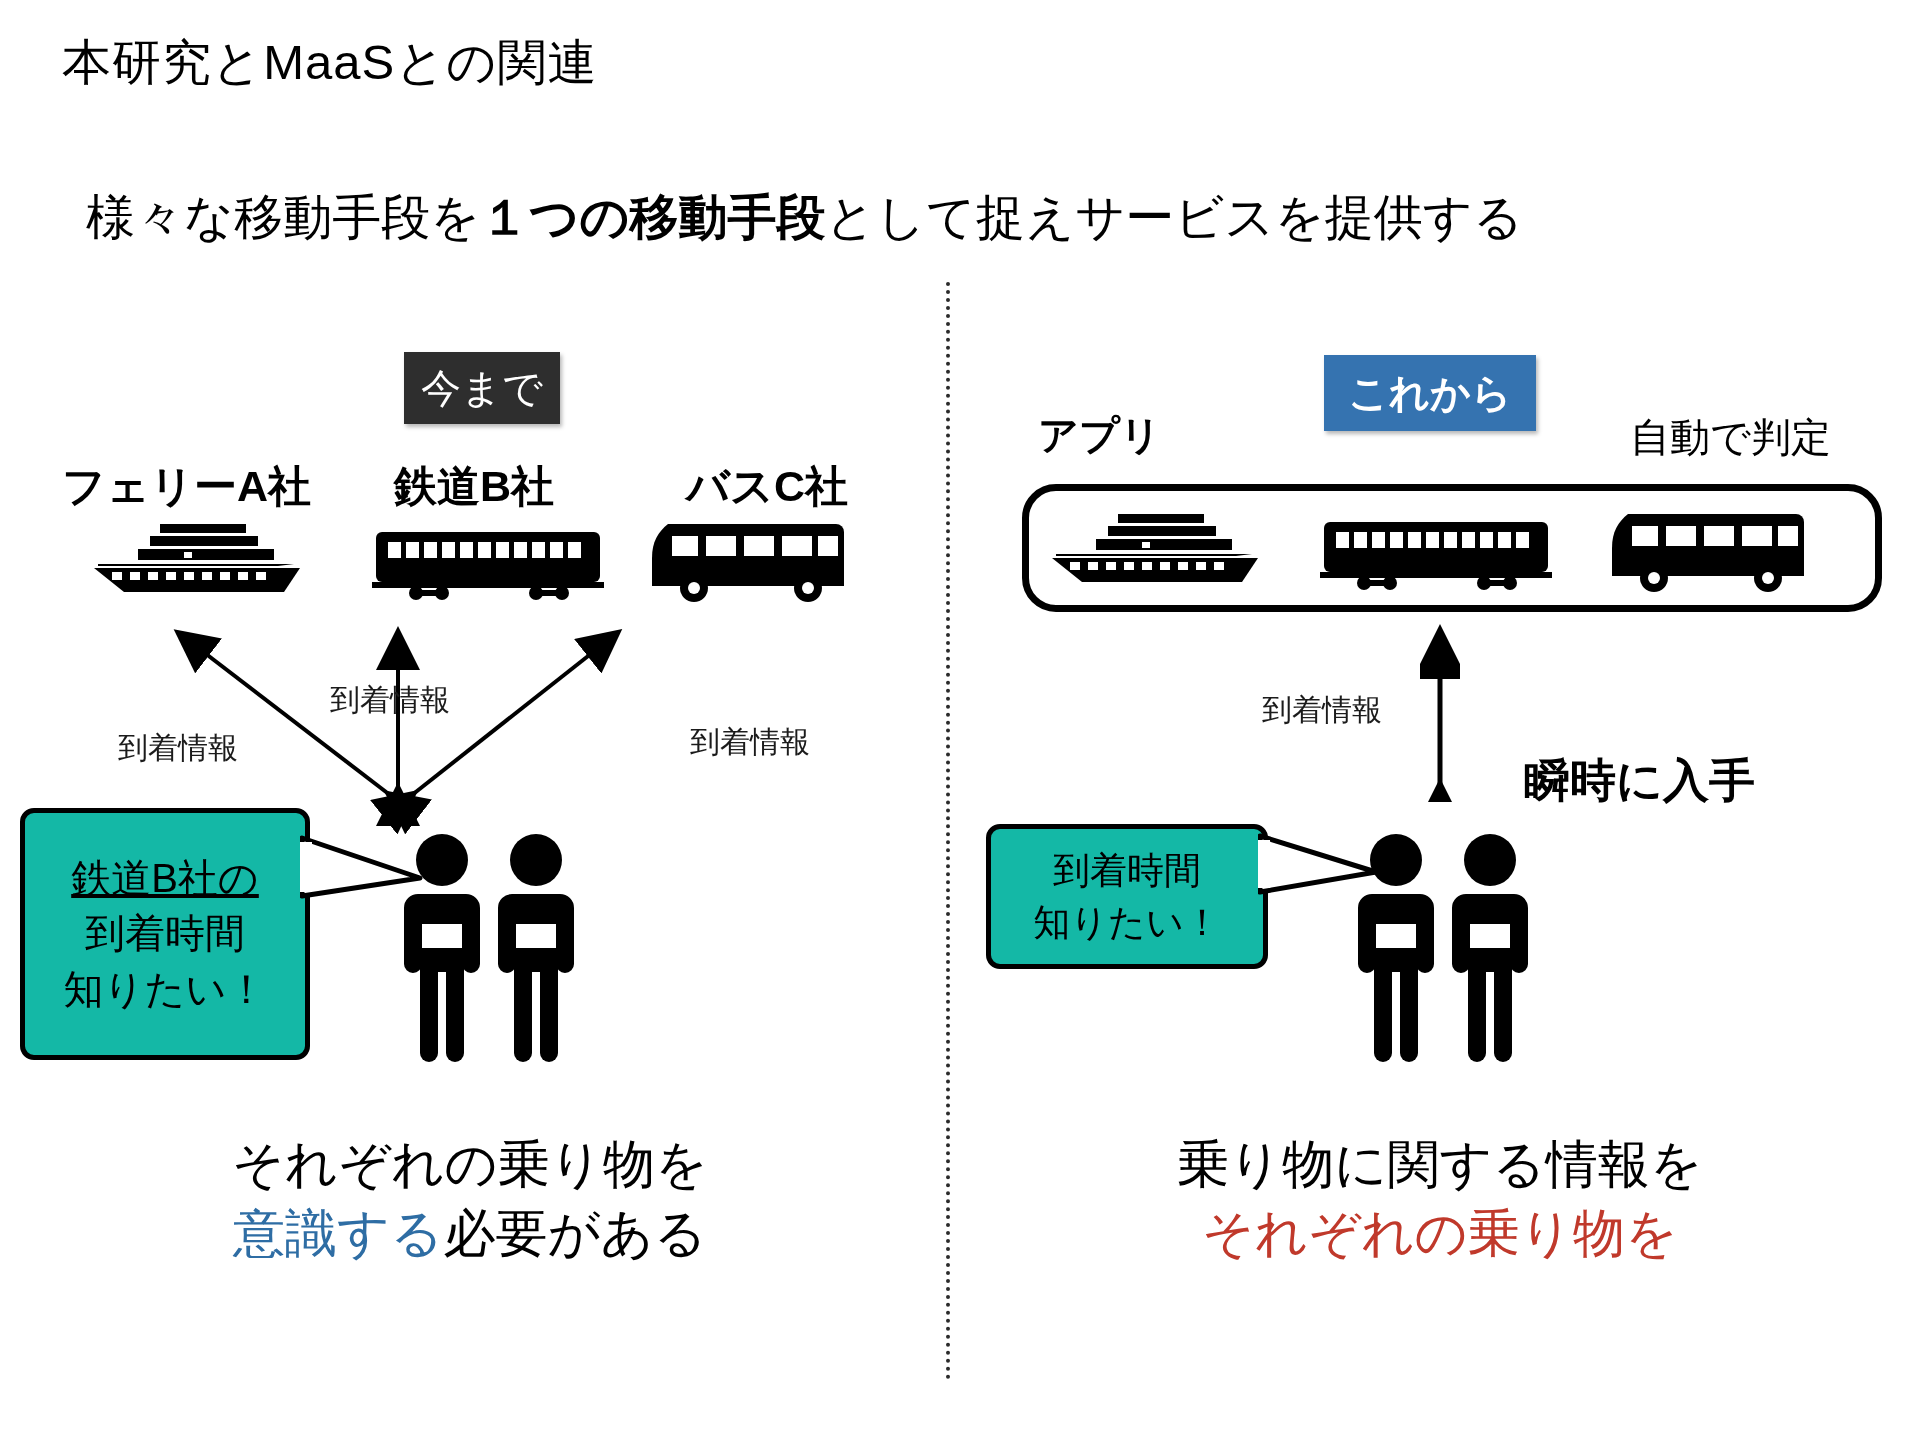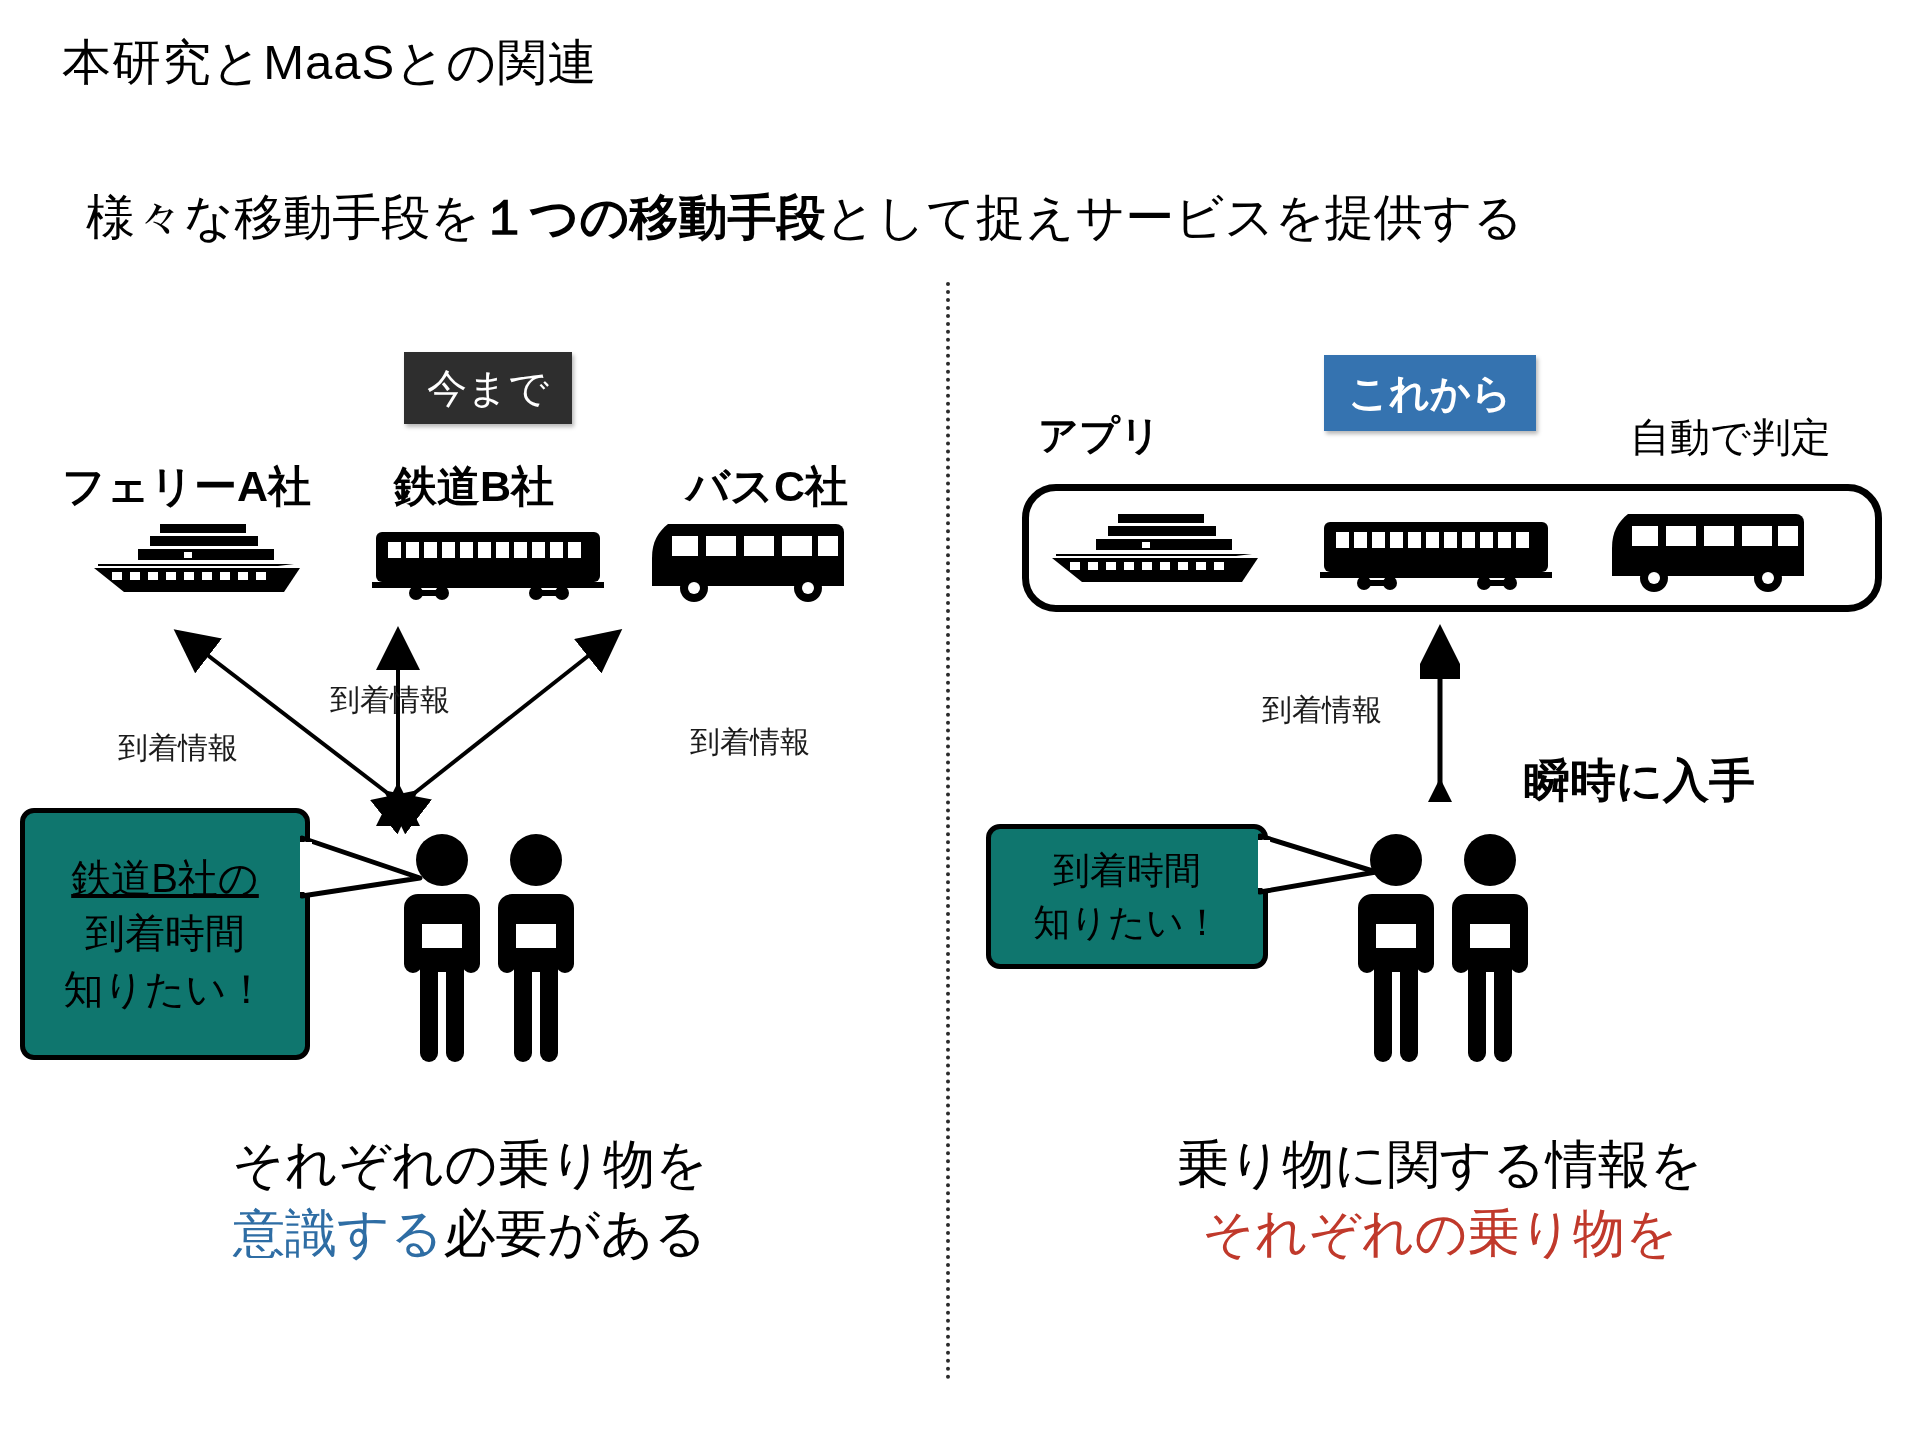--- a/index.html
+++ b/index.html
@@ -32,36 +32,36 @@
     border-left:4px dotted #2b2b2b;
   }
 
   
   .badge{
     position:absolute;
     display:flex;align-items:center;justify-content:center;
     color:#fff;font-size:40px;font-weight:500;
     box-shadow:2px 3px 4px rgba(0,0,0,.28);
   }
-  .badge-now{left:404px;top:352px;width:168px;height:72px;background:#2e2e2e;}
+  .badge-now{left:404px;top:352px;width:156px;height:72px;background:#2e2e2e;}
   .badge-future{left:1324px;top:355px;width:212px;height:76px;background:#3573b0;font-weight:700;}
 
   
   .lbl{position:absolute;white-space:nowrap;}
   .op-label{font-size:43px;font-weight:700;}
   .arr-label{font-size:30px;font-weight:400;color:#1b1b1b;}
   .side-label{font-size:40px;font-weight:700;}
 
   
   .veh{position:absolute;}
 
   
   .bubble{
     position:absolute;
-    border:5px solid #000;border-radius:14px;background:#0f766e;
+    border:5px solid #000;border-radius:14px;background:#14b8a6;
     box-sizing:border-box;
     display:flex;flex-direction:column;align-items:center;justify-content:center;
   }
   .bubble .line{font-size:40px;line-height:1.38;white-space:nowrap;}
   .bubble .line.ul{text-decoration:underline;}
   .bubble-left{left:20px;top:808px;width:290px;height:252px;}
   .bubble-right{left:986px;top:824px;width:282px;height:145px;}
   .bubble-right .line{font-size:37px;}
 
   

